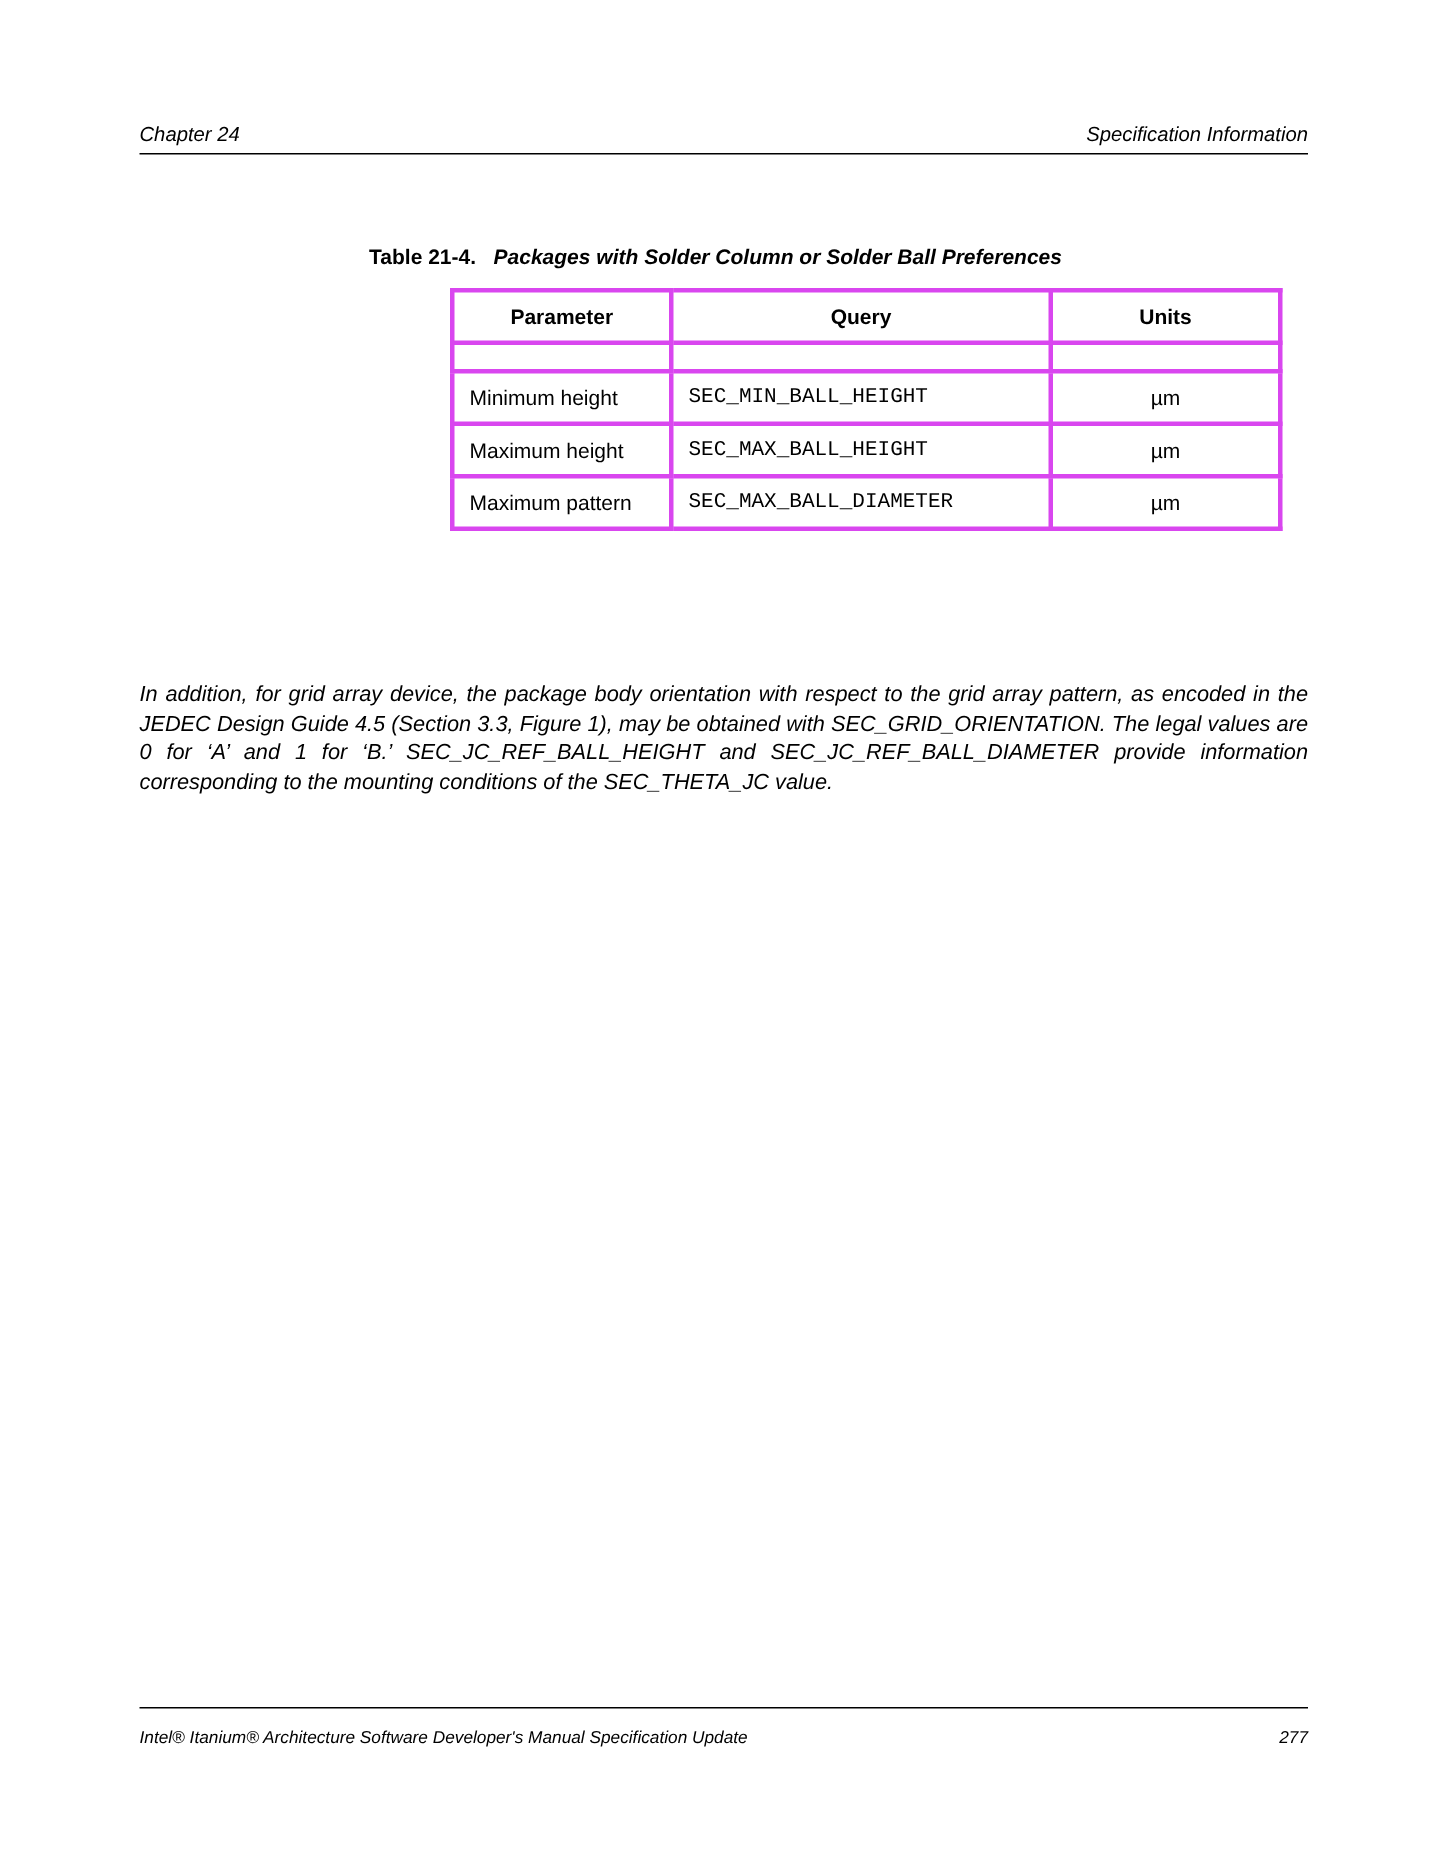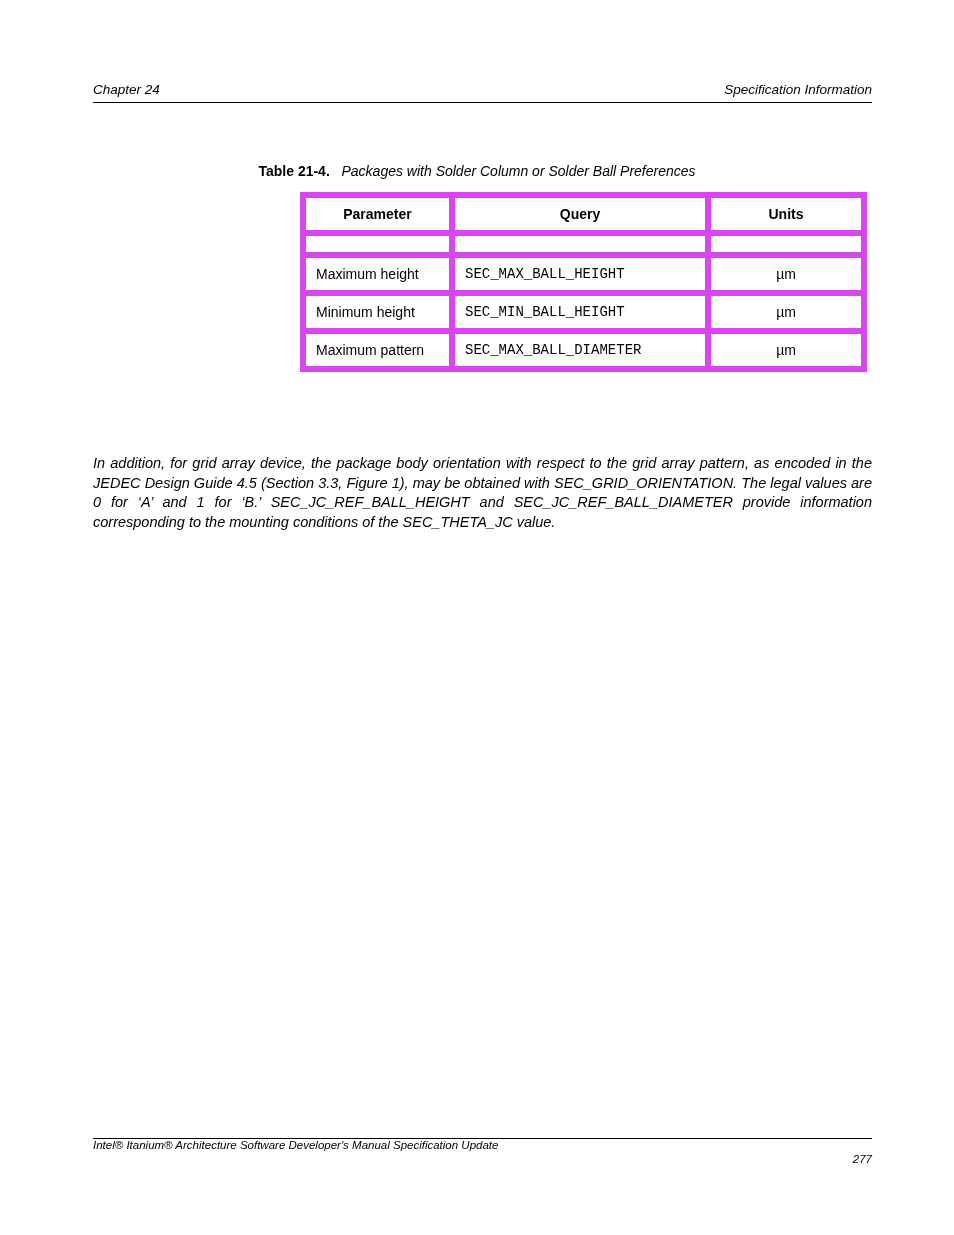--- a/index.html
+++ b/index.html
@@ -42,31 +42,31 @@
     top: 163px;
     width: 100%;
     text-align: center;
     font-size: 14px;
   }
   .table-caption .tbl-label {
     font-weight: 700;
   }
   .table-caption .tbl-title {
     font-style: italic;
-    font-weight: 400;
+    font-weight: 700;
   }
   table.ptable {
     position: absolute;
     top: 192px;
     left: 300px;
     border-collapse: collapse;
     font-size: 14px;
   }
   table.ptable th, table.ptable td {
-    border: 6px solid #d946ef;
+    border: 3px solid #d946ef;
     padding: 8px 10px;
     vertical-align: top;
     font-weight: 400;
     text-align: left;
   }
   table.ptable th {
     font-weight: 700;
     text-align: center;
   }
   table.ptable .c1 { width: 123px; }
@@ -104,21 +104,21 @@
   }
   .footer-line {
     position: absolute;
     bottom: 70px;
     left: 93px;
     right: 82px;
     font-size: 11.5px;
     font-style: italic;
     color: #000;
   }
-  .footer-line .right { float: right; margin-top: 14px; }
+  .footer-line .right { float: right; }
 </style>
 </head>
 <body>
 
 <div class="page">
 
   <div class="header-line">
     <span>Chapter 24</span>
     <span class="right">Specification Information</span>
   </div>
@@ -138,27 +138,27 @@
         <th class="c3">Units</th>
       </tr>
       <tr class="thead-underline">
         <td class="c1"></td>
           <td class="c2"></td>
           <td class="c3"></td>
       </tr>
     </thead>
     <tbody>
       <tr>
-        <td class="c1">Maximum height</td>
-        <td class="c2 code">SEC_MAX_BALL_HEIGHT</td>
+        <td class="c1">Minimum height</td>
+        <td class="c2 code">SEC_MIN_BALL_HEIGHT</td>
         <td class="c3">µm</td>
       </tr>
       <tr>
-        <td class="c1">Minimum height</td>
-        <td class="c2 code">SEC_MIN_BALL_HEIGHT</td>
+        <td class="c1">Maximum height</td>
+        <td class="c2 code">SEC_MAX_BALL_HEIGHT</td>
         <td class="c3">µm</td>
       </tr>
       <tr>
         <td class="c1">Maximum pattern</td>
         <td class="c2 code">SEC_MAX_BALL_DIAMETER</td>
         <td class="c3">µm</td>
       </tr>
     </tbody>
   </table>
 

